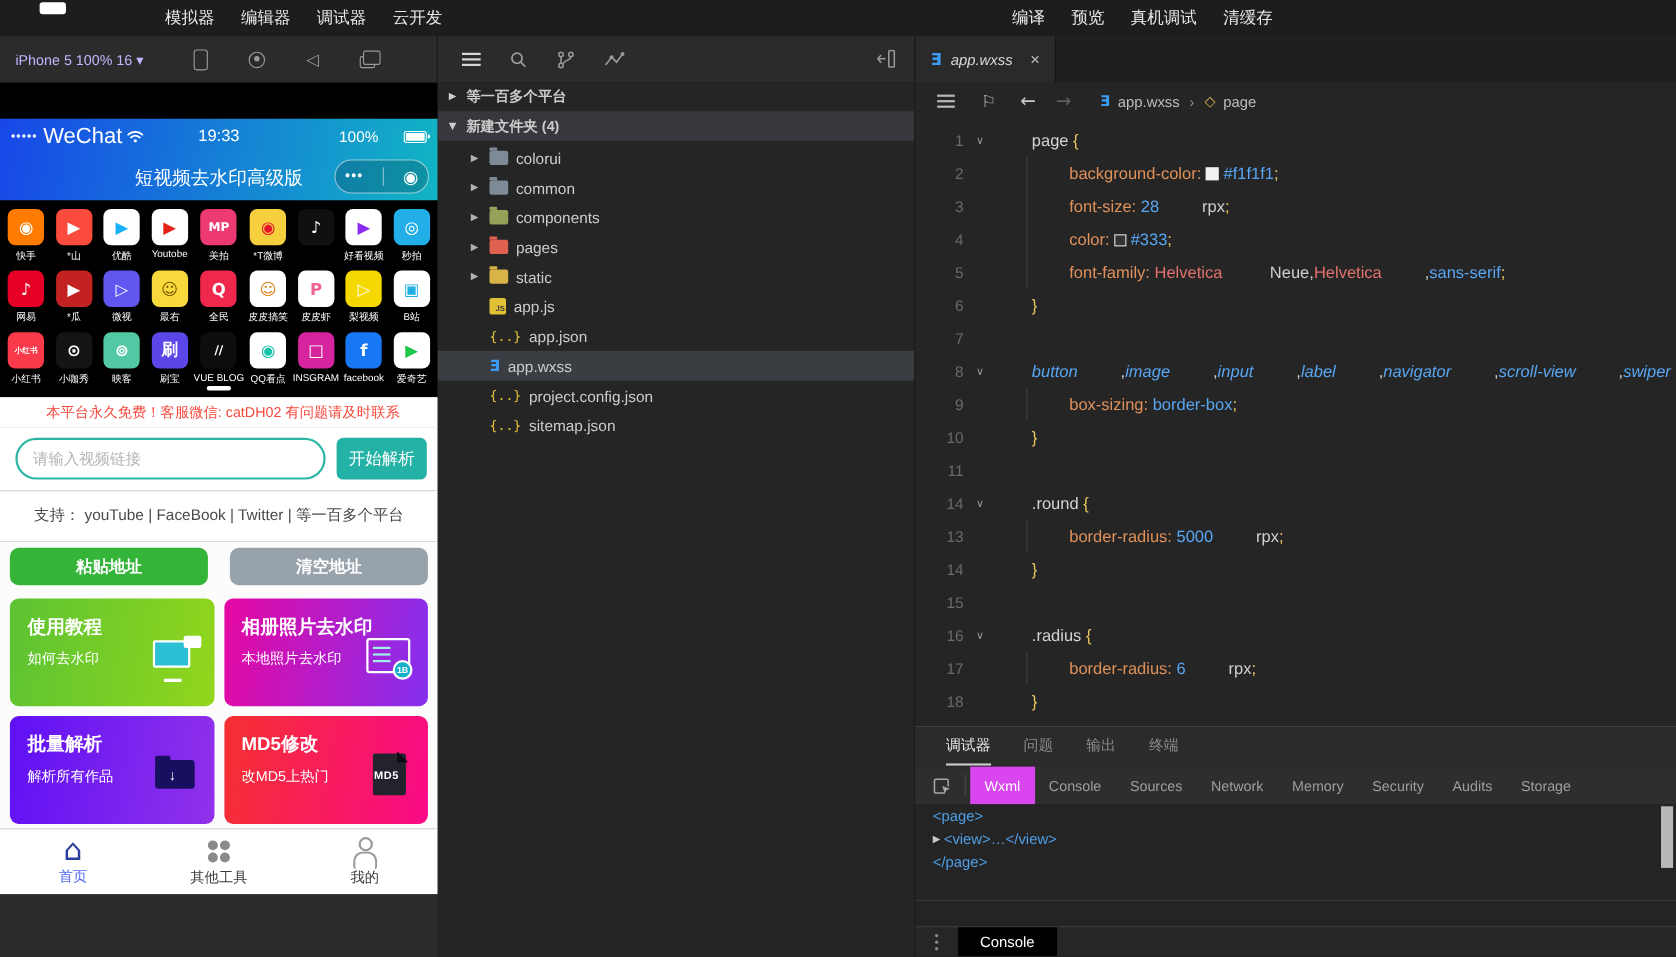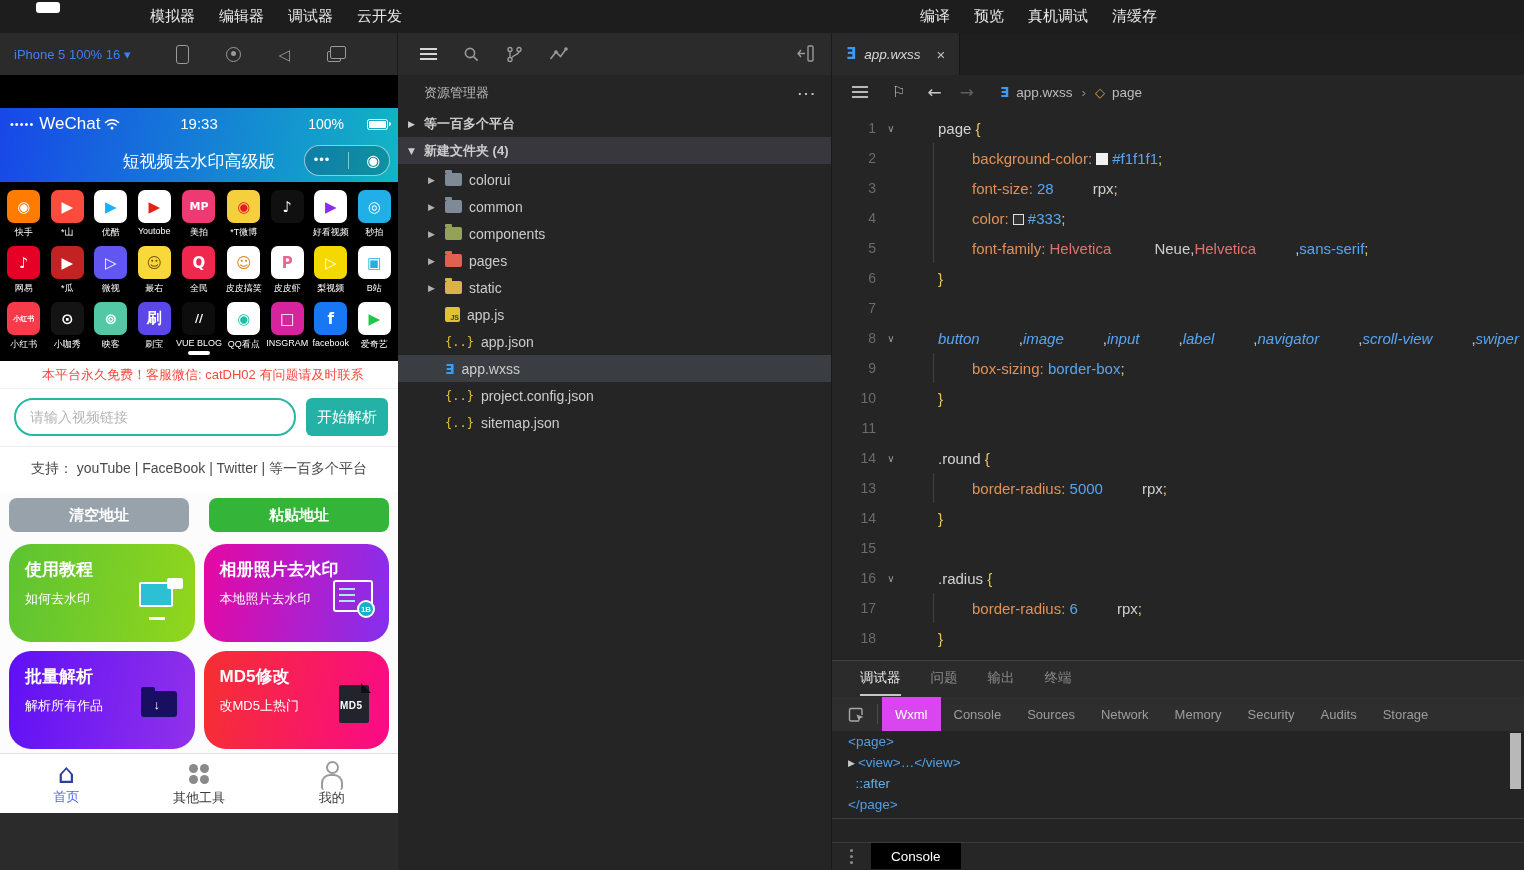--- a/index.html
+++ b/index.html
@@ -9,21 +9,21 @@
   
   .menubar{position:absolute;left:0;top:0;width:1524px;height:33px;background:#1d1d1d;display:flex;align-items:center;}
   .winlogo{position:absolute;left:36px;top:2px;width:24px;height:11px;background:#fff;border-radius:3px;}
   .menu-left{position:absolute;left:150px;display:flex;gap:24px;}
   .menu-right{position:absolute;left:920px;display:flex;gap:24px;}
   .menu-item{color:#e8e8e8;font-size:15px;cursor:default;}
 
   
   .toolbar{position:absolute;left:0;top:33px;width:1524px;height:42px;background:#2b2b2b;display:flex;}
   .tb-sim{width:398px;height:100%;display:flex;align-items:center;border-right:1px solid #1a1a1a;}
-  .device-label{color:#3b82f6;font-size:13px;margin-left:14px;}
+  .device-label{color:#c4b5fd;font-size:13px;margin-left:14px;}
   .tb-sim-icons{display:flex;gap:37px;margin-left:46px;align-items:center;}
   .ico-device{width:13px;height:19px;border:1.5px solid #9a9a9a;border-radius:3px;}
   .ico-record{width:15px;height:15px;border:1.5px solid #9a9a9a;border-radius:50%;position:relative;}
   .ico-record::after{content:"";position:absolute;left:3.5px;top:3.5px;width:5px;height:5px;border-radius:50%;background:#9a9a9a;}
   .ico-speaker{color:#9a9a9a;font-size:15px;line-height:1;}
   .ico-layers{width:14px;height:11px;border:1.5px solid #9a9a9a;border-radius:2px;position:relative;margin-top:4px;}
   .ico-layers::before{content:"";position:absolute;left:2px;top:-6px;width:14px;height:11px;border:1.5px solid #9a9a9a;border-radius:2px;background:#2b2b2b;}
   .tb-panel{width:434px;height:100%;display:flex;align-items:center;border-right:1px solid #1a1a1a;position:relative;}
   .ico-burger{width:17px;height:2px;background:#d8d8d8;box-shadow:0 5px 0 #d8d8d8,0 10px 0 #d8d8d8;margin:-10px 0 0 22px;}
   .tb-panel svg{margin-left:26px;}
@@ -35,21 +35,21 @@
   .ed-tab-close{color:#c0c0c0;font-size:15px;margin-left:8px;}
 
   .wxss-glyph{color:#3b9cf5;font-weight:bold;font-family:"DejaVu Sans",sans-serif;}
 
   
   .sim{position:absolute;left:0;top:75px;width:398px;height:795px;background:#2b2b2b;overflow:hidden;}
   .sim-black{height:33px;background:#000;}
   .phone-head{height:74px;background:linear-gradient(100deg,#1847e8,#12b5c4);position:relative;color:#fff;}
   .statusbar{height:32px;display:flex;align-items:center;padding:0 10px;font-size:14px;}
   .sig{letter-spacing:1px;font-size:11px;margin-right:5px;}
-  .carrier{font-size:17px;}
+  .carrier{font-size:20px;}
   .sb-time{position:absolute;left:0;right:0;text-align:center;font-size:15px;top:7px;}
   .sb-right{margin-left:auto;display:flex;align-items:center;gap:23px;}
   .bat{width:21px;height:11px;border:1.5px solid #fff;border-radius:2.5px;background:#fff;background-clip:content-box;padding:1px;position:relative;}
   .bat::after{content:"";position:absolute;right:-4px;top:2.5px;width:2.5px;height:4px;background:#fff;border-radius:0 2px 2px 0;}
   .navbar{height:42px;position:relative;display:flex;align-items:center;justify-content:center;}
   .nav-title{font-size:17px;color:#fff;}
   .capsule{position:absolute;right:8px;top:5px;width:86px;height:31px;border:1px solid rgba(255,255,255,.55);background:rgba(0,0,0,.18);border-radius:16px;display:flex;align-items:center;justify-content:space-around;}
   .cap-dots{color:#fff;font-size:13px;letter-spacing:1px;margin-top:-3px;}
   .cap-div{width:1px;height:17px;background:rgba(255,255,255,.5);}
   .cap-target{color:#fff;font-size:16px;line-height:1;font-family:"DejaVu Sans",sans-serif;}
@@ -61,21 +61,21 @@
   .grid-dash span{width:22px;height:4px;border-radius:2px;background:#fff;margin-top:0px;}
   .notice{background:#fff;color:#f5493d;font-size:13px;padding:5px 0 4px 42px;white-space:nowrap;overflow:hidden;border-bottom:1px solid #f0f0f0;}
   .inputrow{background:#fff;display:flex;align-items:center;padding:9px 10px 10px 14px;gap:10px;}
   .vid-input{flex:1;height:38px;border:2px solid #2cb5a2;border-radius:19px;padding:0 14px;font-size:14px;color:#333;outline:none;background:#fff;}
   .vid-input::placeholder{color:#b5b5b5;}
   .parse-btn{width:82px;height:38px;background:#25b2a6;color:#fff;border:none;border-radius:6px;font-size:15px;}
   .supportrow{background:#fff;border-top:1px solid #ededed;text-align:center;color:#4a4a4a;font-size:14px;padding:13px 0 14px;}
   .actionrow{background:#fcfcfc;display:flex;justify-content:space-between;padding:6px 9px 8px;}
   .act-btn{width:180px;height:34px;border:none;border-radius:8px;color:#fff;font-size:15px;font-weight:bold;}
   .cards{background:#fcfcfc;display:grid;grid-template-columns:1fr 1fr;gap:9px;padding:4px 9px;}
-  .card{height:98px;border-radius:22px;color:#fff;padding:14px 12px 0 16px;position:relative;overflow:hidden;}
+  .card{height:98px;border-radius:8px;color:#fff;padding:14px 12px 0 16px;position:relative;overflow:hidden;}
   .card-title{font-size:17px;font-weight:bold;}
   .card-sub{font-size:13px;margin-top:9px;}
   .ci{position:absolute;right:12px;top:34px;width:46px;height:42px;}
   .ci-monitor i{display:block;position:absolute;left:2px;top:4px;width:34px;height:25px;border:2px solid #fff;border-radius:2px;background:#2bc0d4;}
   .ci-monitor u{position:absolute;right:0px;top:0px;width:16px;height:11px;background:#fff;border-radius:2px;}
   .ci-monitor b{position:absolute;left:12px;bottom:0px;width:16px;height:3px;background:#fff;}
   .ci-window i{display:block;position:absolute;left:2px;top:2px;width:40px;height:32px;border:2px solid #fff;border-radius:3px;}
   .ci-window u{position:absolute;left:8px;width:16px;height:2px;background:#9ff0ea;}
   .ci-window b{position:absolute;right:2px;bottom:2px;width:18px;height:18px;border-radius:50%;background:#14b0c8;border:2px solid #fff;color:#fff;font-size:8px;display:flex;align-items:center;justify-content:center;}
   .ci-folder i{display:block;position:absolute;left:4px;top:6px;width:36px;height:26px;background:#190f60;border-radius:3px;}
@@ -360,22 +360,22 @@
     <div class="grid-dash">
         <span></span>
       </div>
     <div class="notice">本平台永久免费！客服微信: catDH02 有问题请及时联系</div>
     <div class="inputrow">
       <input class="vid-input" placeholder="请输入视频链接" style="">
       <button class="parse-btn" style="background: rgb(37, 178, 166);">开始解析</button>
     </div>
     <div class="supportrow">支持：  youTube | FaceBook | Twitter | 等一百多个平台</div>
     <div class="actionrow">
+      <button class="act-btn" id="paste-btn" style="background: rgb(53, 180, 58);">粘贴地址</button>
       <button class="act-btn" id="clear-btn" style="background: rgb(152, 162, 171);">清空地址</button>
-      <button class="act-btn" id="paste-btn" style="background: rgb(53, 180, 58);">粘贴地址</button>
     </div>
     <div class="cards">
         <div class="card" style="background: linear-gradient(100deg, rgb(92, 195, 51), rgb(146, 214, 28));">
           <div class="card-title">使用教程</div>
           <div class="card-sub">如何去水印</div>
           <div class="ci ci-monitor">
             <i></i>
             <u></u>
             <b></b>
           </div>
@@ -419,24 +419,20 @@
         </div>
         <div class="tab-item">
           <div class="ico-profile"></div>
           <div class="tab-label">我的</div>
         </div>
       </div>
     <div class="sim-rest"></div>
   </div>
 
   <div class="explorer">
-    <div class="exp-header">
-      <span>资源管理器</span>
-      <span class="exp-dots">···</span>
-    </div>
     <div class="exp-row">
       <span class="tw">▶</span>
       <span>等一百多个平台</span>
     </div>
     <div class="exp-row hl">
       <span class="tw">▼</span>
       <span>新建文件夹 (4)</span>
     </div>
     <div class="tree">
         <div class="tree-row">
@@ -632,21 +628,20 @@
           <span class="dtab2">Memory</span>
           <span class="dtab2">Security</span>
           <span class="dtab2">Audits</span>
           <span class="dtab2">Storage</span>
         </span>
     </div>
     <div class="wxml">
       <div>
           <div class="wx-line"><span>&lt;page&gt;</span></div>
           <div class="wx-line"><span class="arrow">▶</span><span>&lt;view&gt;…&lt;/view&gt;</span></div>
-          <div class="wx-line pseudo"><span>  ::after</span></div>
           <div class="wx-line"><span>&lt;/page&gt;</span></div>
         </div>
       <div class="wx-scroll"></div>
     </div>
     <div class="dbg-gap"></div>
     <div class="console-bar">
       <span class="cb-dots"></span>
       <span class="console-tab">Console</span>
     </div>
   </div>

